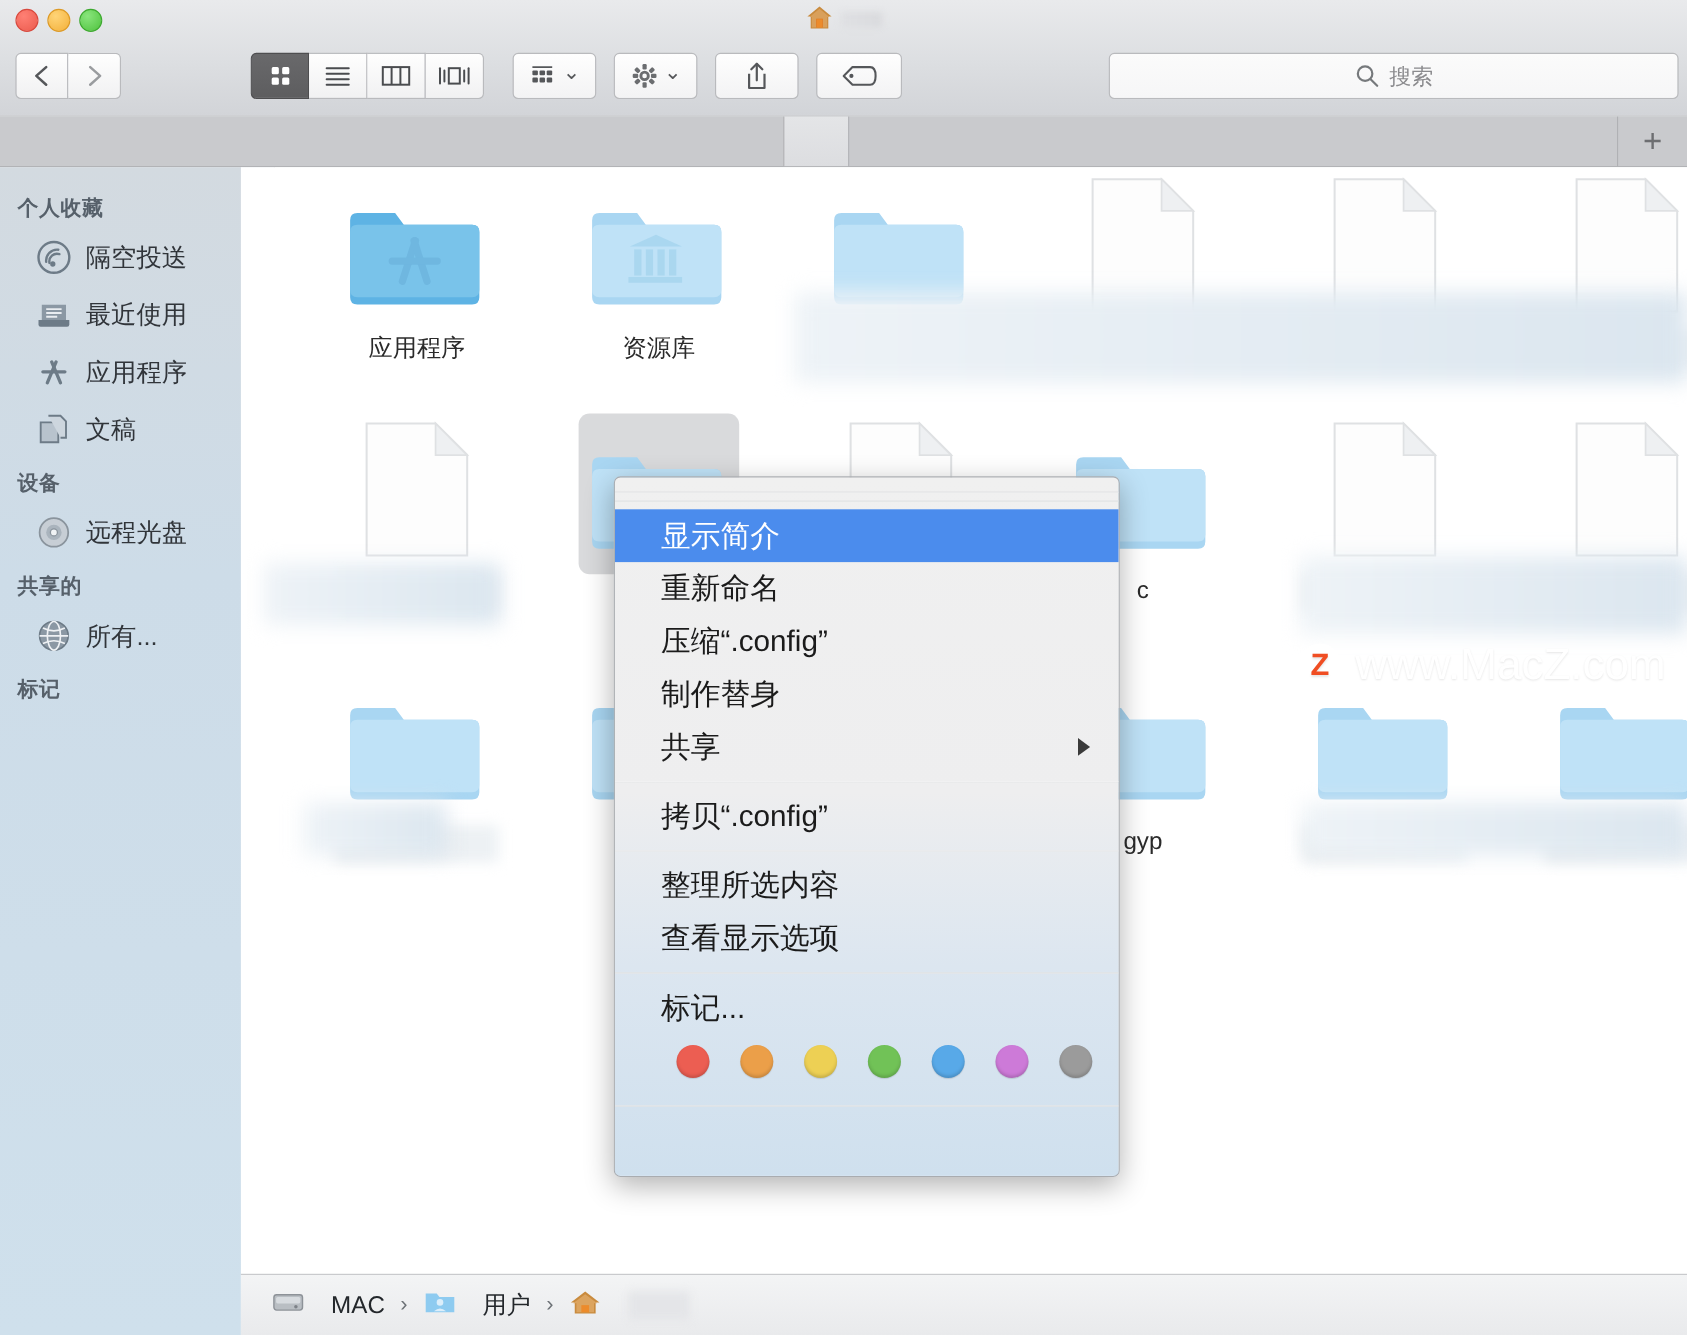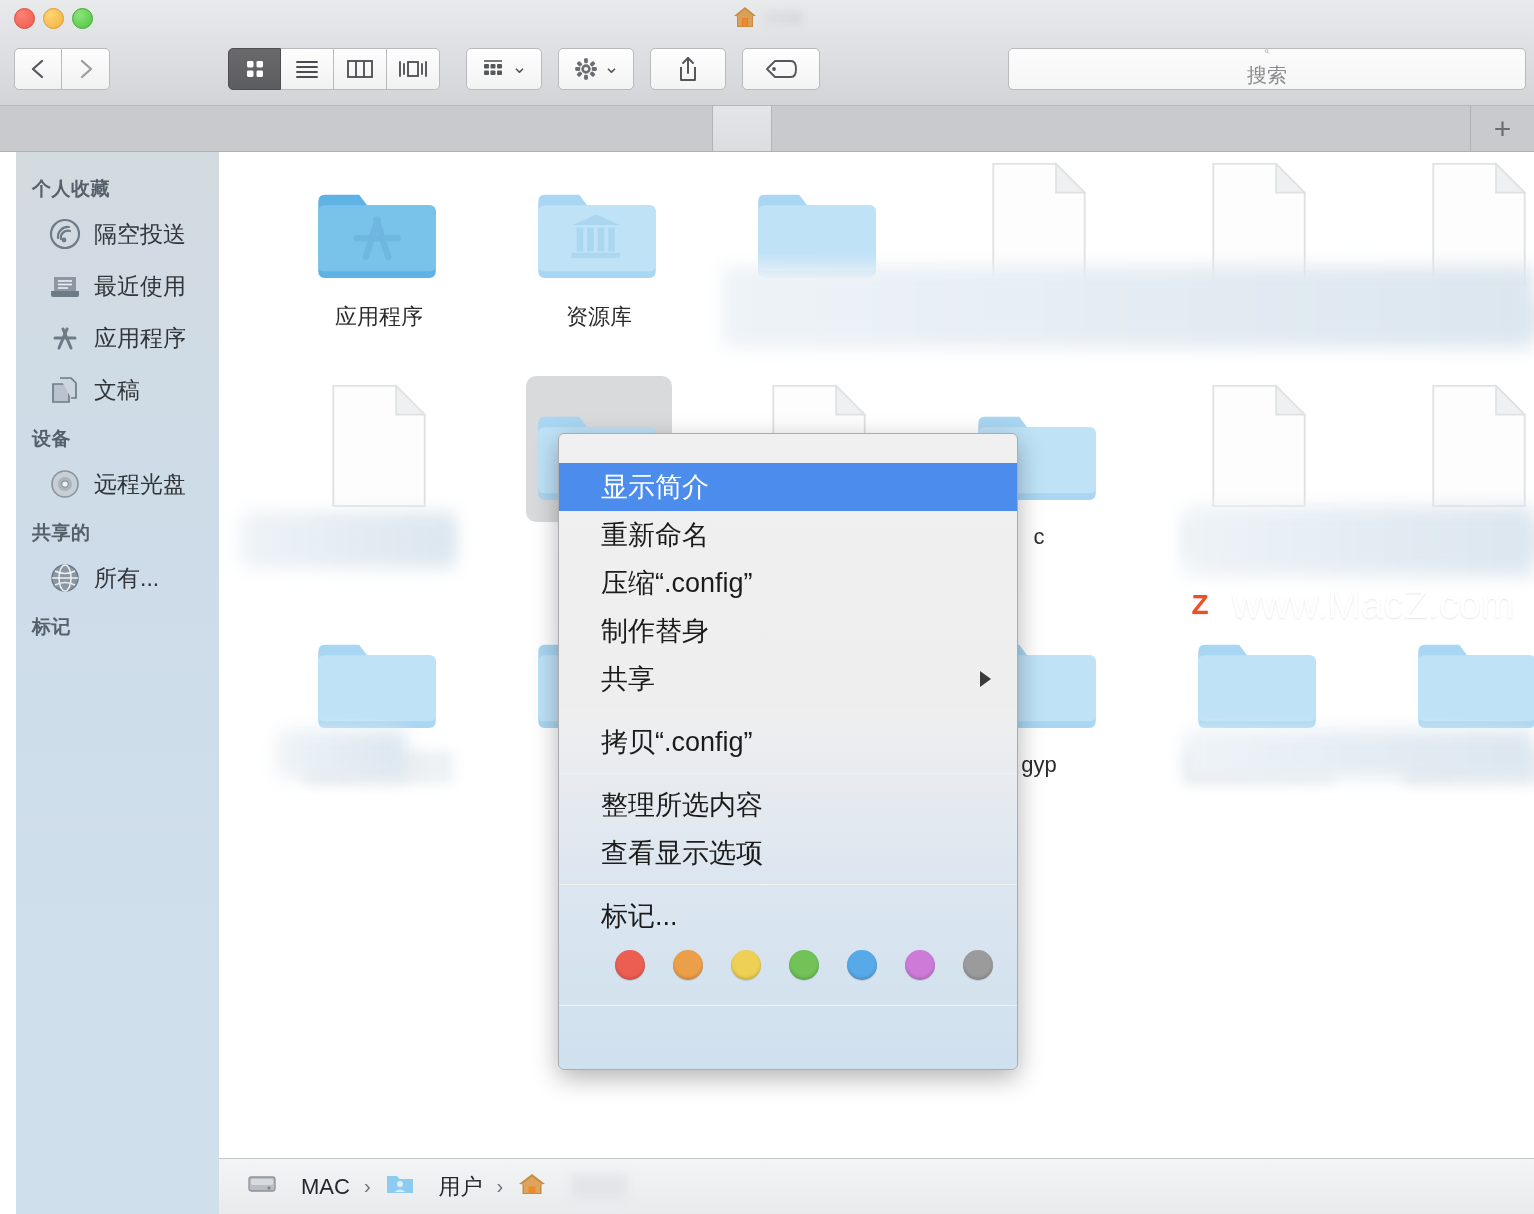--- a/index.html
+++ b/index.html
@@ -58,21 +58,21 @@
 
   .arrange-btn { position: absolute; left: 466px; top: 48px; width: 76px; }
   .action-btn  { position: absolute; left: 558px; top: 48px; width: 76px; }
   .share-btn   { position: absolute; left: 650px; top: 48px; width: 76px; }
   .tag-btn     { position: absolute; left: 742px; top: 48px; width: 78px; }
 
   .search-field {
     position: absolute; right: 8px; top: 48px; width: 518px; height: 42px;
     background: linear-gradient(180deg, #fbfbfb, #f6f6f7);
     border: 1px solid #b9babd; border-radius: 5px;
-    display: flex; align-items: center; justify-content: center; gap: 8px; flex-direction: column;
+    display: flex; align-items: center; justify-content: center; gap: 8px;
   }
   .search-ph { font-size: 20px; color: #8b8b8e; }
 
   
   .tabbar {
     position: absolute; top: 106px; left: 0; width: 1534px; height: 46px;
     background: #c9cacd; border-bottom: 1px solid #b0b1b4;
     display: flex; align-items: stretch;
   }
   .tab-spacer { flex: 0 0 712px; }
@@ -83,21 +83,21 @@
   }
   .tab-rest { flex: 1; }
   .tab-plus {
     flex: 0 0 64px; border-left: 1px solid #b0b1b4;
     display: flex; align-items: center; justify-content: center;
     font-size: 30px; color: #6d6e71; font-weight: 300; line-height: 1;
   }
 
   
   .sidebar {
-    position: absolute; top: 152px; left: 16px; width: 250px; height: 1062px;
+    position: absolute; top: 152px; left: 0; width: 250px; height: 1062px;
     background: linear-gradient(180deg, #d3dae0 0%, #cddce8 35%, #cfe0ec 100%);
     border-right: 1px solid #b6bcc2;
     padding-top: 14px;
   }
   .sb-header {
     font-size: 19px; color: #56606a; font-weight: bold;
     padding: 10px 0 6px 16px; letter-spacing: 0.5px;
   }
   .sb-item {
     display: flex; align-items: center; gap: 12px;

